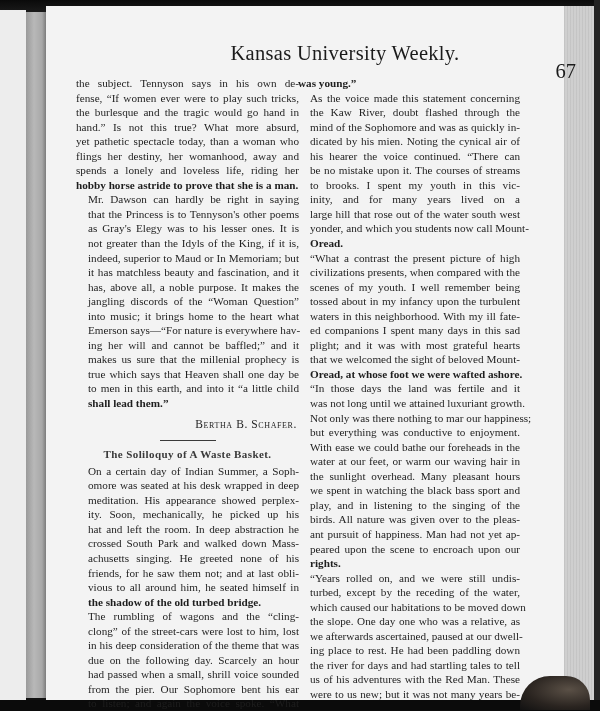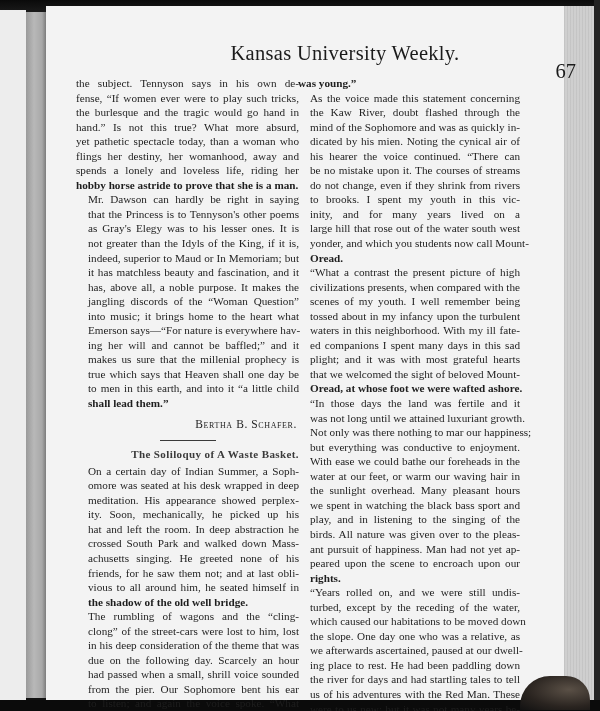--- a/index.html
+++ b/index.html
@@ -63,21 +63,21 @@
   .line { display: block; white-space: nowrap; text-align-last: justify; text-align: justify; }
   .line.last { text-align-last: left; font-weight: bold; }
   .signature {
     text-align: right; font-variant: small-caps; letter-spacing: 0.6px;
     margin-top: 6px; font-size: 11.5px; padding-right: 2px;
   }
   .divider {
     width: 56px; height: 1px; background: #3a3a3a; margin: 9px auto 6px;
   }
   .section-title {
-    text-align: right; font-size: 11px; letter-spacing: 0.4px; margin-bottom: 2px;
+    text-align: center; font-size: 11px; letter-spacing: 0.4px; margin-bottom: 2px;
     font-weight: bold; color: #3a3a3a;
   }
 </style>
 </head>
 <body>
 
 <div class="scan">
   <div class="top-edge"></div>
   <div class="left-leaf"></div>
   <div class="gutter"></div>
@@ -129,21 +129,21 @@
         <p>
           <span class="line">On a certain day of Indian Summer, a Soph-</span>
           <span class="line">omore was seated at his desk wrapped in deep</span>
           <span class="line">meditation. His appearance showed perplex-</span>
           <span class="line">ity. Soon, mechanically, he picked up his</span>
           <span class="line">hat and left the room. In deep abstraction he</span>
           <span class="line">crossed South Park and walked down Mass-</span>
           <span class="line">achusetts singing. He greeted none of his</span>
           <span class="line">friends, for he saw them not; and at last obli-</span>
           <span class="line">vious to all around him, he seated himself in</span>
-          <span class="line last">the shadow of the old well bridge.</span>
+          <span class="line last">the shadow of the old turbed bridge.</span>
         </p>
         <p>
           <span class="line">The rumbling of wagons and the “cling-</span>
           <span class="line">clong” of the street-cars were lost to him, lost</span>
           <span class="line">in his deep consideration of the theme that was</span>
           <span class="line">due on the following day. Scarcely an hour</span>
           <span class="line">had passed when a small, shrill voice sounded</span>
           <span class="line">from the pier. Our Sophomore bent his ear</span>
           <span class="line">to listen; and again the voice spoke. “What</span>
         </p>
@@ -155,21 +155,20 @@
         <p class="noindent">
           <span class="line last">was young.”</span>
         </p>
         <p>
           <span class="line">As the voice made this statement concerning</span>
           <span class="line">the Kaw River, doubt flashed through the</span>
           <span class="line">mind of the Sophomore and was as quickly in-</span>
           <span class="line">dicated by his mien. Noting the cynical air of</span>
           <span class="line">his hearer the voice continued. “There can</span>
           <span class="line">be no mistake upon it. The courses of streams</span>
-          <span class="line">do not change, even if they shrink from rivers</span>
           <span class="line">to brooks. I spent my youth in this vic-</span>
           <span class="line">inity, and for many years lived on a</span>
           <span class="line">large hill that rose out of the water south west</span>
           <span class="line">yonder, and which you students now call Mount-</span>
           <span class="line last">Oread.</span>
         </p>
         <p>
           <span class="line">“What a contrast the present picture of high</span>
           <span class="line">civilizations presents, when compared with the</span>
           <span class="line">scenes of my youth. I well remember being</span>

